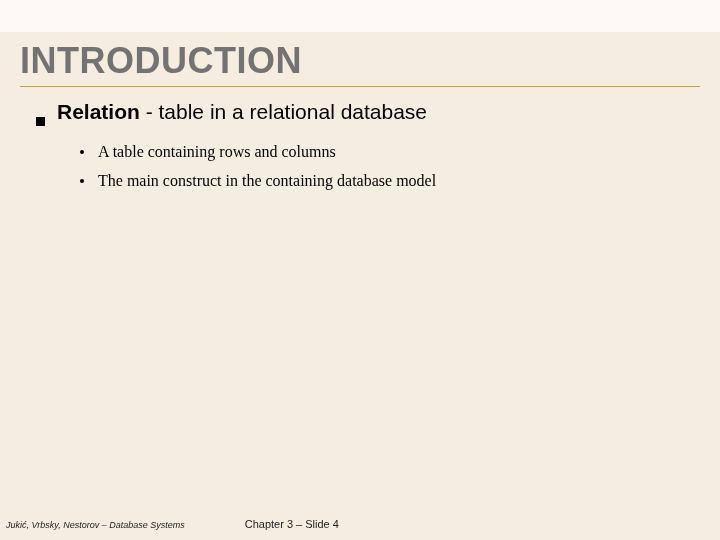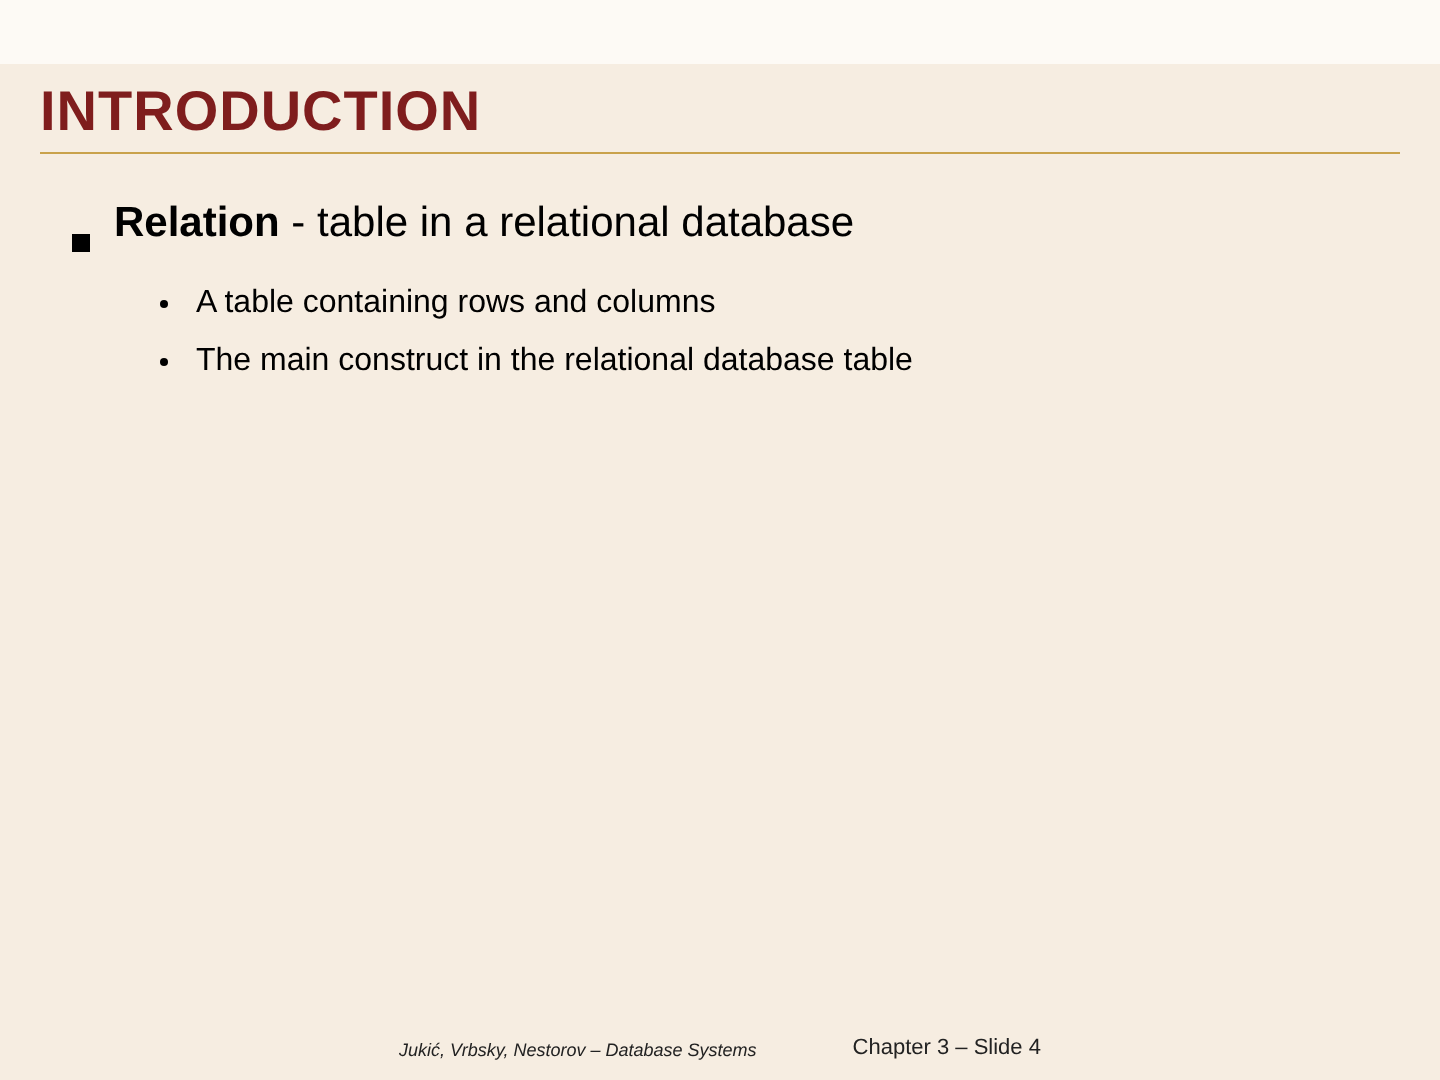--- a/index.html
+++ b/index.html
@@ -16,24 +16,24 @@
     background: #fdfaf5;
   }
   .heading-wrap {
     position: absolute;
     top: 40px;
     left: 20px;
     right: 20px;
   }
   .heading {
     font-family: Arial, sans-serif;
-    font-size: 28px;
+    font-size: 36px;
     font-weight: 700;
     letter-spacing: 0.5px;
-    color: #7f1d1d;
+    color: #737373;
     padding-bottom: 2px;
   }
   .heading-rule {
     margin-top: 2px;
     height: 0;
     border-top: 1px solid #c9a24b;
     width: 100%;
   }
   .content {
     position: absolute;
@@ -61,39 +61,41 @@
     margin-top: 14px;
     margin-left: 44px;
     font-size: 16px;
     line-height: 1.55;
   }
   .sub-item {
     display: flex;
     align-items: flex-start;
     gap: 14px;
     margin-bottom: 4px;
+    font-family: Liberation Serif, serif;
   }
   .dot-marker {
     display: inline-block;
     width: 4px; height: 4px;
     background: #000;
     border-radius: 50%;
     margin-top: 10px;
     flex: 0 0 auto;
   }
   .footer {
     position: absolute;
     left: 0; right: 0;
     bottom: 10px;
     display: flex;
-    justify-content: center;
+    justify-content: flex-start;
     align-items: flex-end;
     padding: 0 6px;
     font-size: 9px;
     color: #222;
+    gap: 12px;
   }
   .footer .left { font-style: italic; }
   .footer .center {
     position: absolute;
     left: 50%;
     transform: translateX(-50%);
     bottom: 0;
     font-size: 8px;
   }
   .footer .right { font-size: 11px; margin-left: 48px; }
@@ -116,21 +118,21 @@
     </span>
   </div>
 
   <div class="sub-list">
     <div class="sub-item">
       <span class="dot-marker"></span>
       <span>A table containing rows and columns</span>
     </div>
     <div class="sub-item">
       <span class="dot-marker"></span>
-      <span>The main construct in the relational database table</span>
+      <span>The main construct in the containing database model</span>
     </div>
   </div>
 </div>
 
 <div class="footer">
   <span class="left">Jukić, Vrbsky, Nestorov – Database Systems</span>
   <span class="right">Chapter 3 – Slide 4</span>
 </div>
 
 </body></html>

